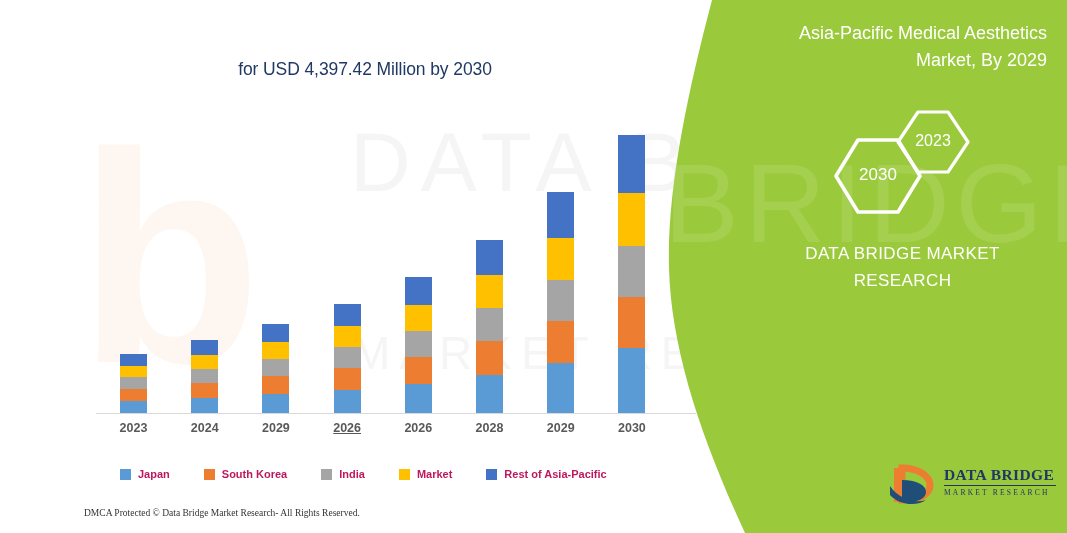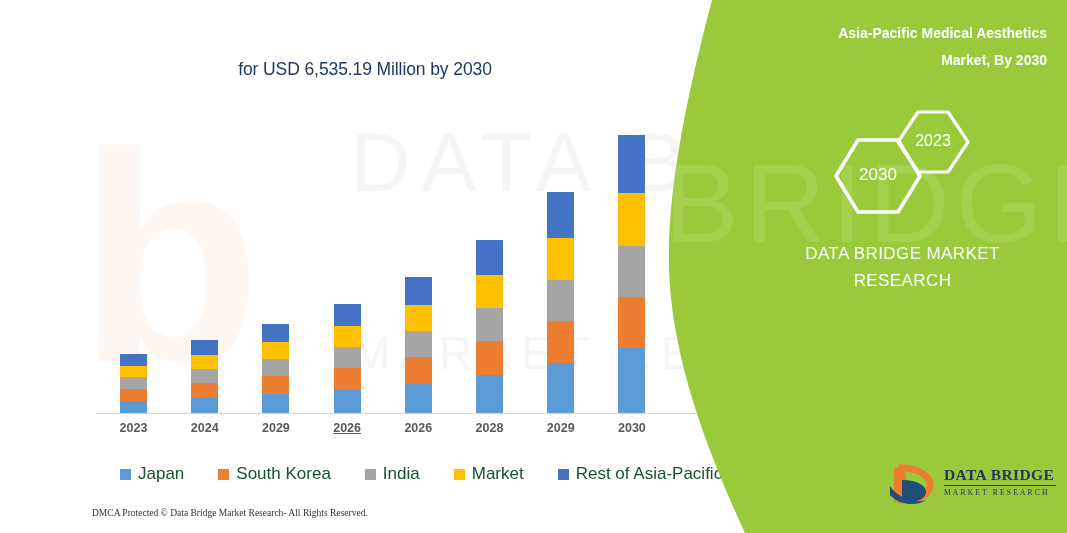--- a/index.html
+++ b/index.html
@@ -55,42 +55,42 @@
   .x-labels{position:absolute;left:96px;top:421px;width:600px;height:20px;}
   .x-tick{
     position:absolute;top:0;width:60px;text-align:center;
     font-size:12.5px;font-weight:700;color:#595959;
   }
 
   
   .legend{position:absolute;left:120px;top:464px;height:20px;display:flex;align-items:center;}
   .legend-item{display:flex;align-items:center;margin-right:34px;}
   .legend-swatch{width:11px;height:11px;margin-right:7px;display:inline-block;}
-  .legend-text{font-size:17px;font-weight:400;color:#14532d;white-space:nowrap;}
+  .legend-text{font-size:11px;font-weight:700;color:#be185d;white-space:nowrap;}
 
   
   .footer{position:absolute;left:0;top:508px;width:700px;height:18px;}
-  .footer-left{position:absolute;left:84px;top:0;font-size:9.5px;color:#333;font-family:"Liberation Serif", serif;white-space:nowrap;margin-left:8px;}
+  .footer-left{position:absolute;left:84px;top:0;font-size:9.5px;color:#333;font-family:"Liberation Serif", serif;white-space:nowrap;}
   .footer-right{position:absolute;left:398px;top:0;font-size:9.5px;color:#333;font-family:"Liberation Serif", serif;white-space:nowrap;}
 
   
   .green-panel{position:absolute;right:0;top:0;width:400px;height:533px;pointer-events:none;}
   .green-panel svg{display:block;width:400px;height:533px;}
 
   .green-watermark{
     position:absolute;left:664px;top:148px;
     font-size:112px;line-height:112px;letter-spacing:6px;font-weight:400;
     color:rgba(255,255,255,0.10);
     white-space:nowrap;pointer-events:none;
   }
 
   .panel-title{
     position:absolute;left:757px;top:20px;width:290px;
     text-align:right;color:#ffffff;
-    font-size:14px;line-height:27px;font-weight:700;
+    font-size:18px;line-height:27px;font-weight:400;
   }
 
   .hexes{position:absolute;left:830px;top:100px;width:160px;height:115px;}
   .hex-label{
     position:absolute;color:#fff;font-size:17px;font-weight:400;text-align:center;
   }
   .hex-2030-label{left:12px;top:158px;width:100px;}
   .hex-2023-label{left:78px;top:125px;width:92px;font-size:16px;}
 
   .brand-text{
@@ -119,21 +119,21 @@
 <div id="root">
 
   <div class="left-pane">
 
     <div class="wm wm-b">b</div>
     <div class="wm wm-data">DATA BRIDGE</div>
     <div class="wm wm-mkt">MARKET RESEARCH</div>
 
     <div class="chart-title">
       <br>
-      <span>for USD 6,535.19 Million by 2030</span>
+      <span>for USD 4,397.42 Million by 2030</span>
     </div>
 
     <div class="plot" id="plot">
       <div class="axis-line"></div>
     <div class="bar-group" style="left: 24px;">
           <div class="seg" style="height: 12px; background: rgb(68, 114, 196);"></div>
           <div class="seg" style="height: 11px; background: rgb(255, 192, 0);"></div>
           <div class="seg" style="height: 12px; background: rgb(165, 165, 165);"></div>
           <div class="seg" style="height: 12px; background: rgb(237, 125, 49);"></div>
           <div class="seg" style="height: 12px; background: rgb(91, 155, 213);"></div>
@@ -231,21 +231,21 @@
   <div class="green-panel">
     <svg viewBox="0 0 400 533" preserveAspectRatio="none" aria-hidden="true">
       <path d="M 400 0 L 45 0 C 20 95, 0 190, 2 268 C 4 350, 35 440, 78 533 L 400 533 Z" fill="#9ACA3C"></path>
     </svg>
   </div>
 
   <div class="green-watermark">BRIDGE</div>
 
   <div class="panel-title">
     <span>Asia-Pacific Medical Aesthetics</span><br>
-    <span>Market, By 2030</span>
+    <span>Market, By 2029</span>
   </div>
 
   <div class="hexes">
     <svg width="160" height="115" viewBox="0 0 160 115" aria-hidden="true" style="position:absolute;left:0;top:0;">
 
       <polygon points="88,12 118,12 138,42 118,72 88,72 68,42" fill="none" stroke="#ffffff" stroke-width="3.2" stroke-linejoin="round"></polygon>
 
       <polygon points="28,40 68,40 90,76 68,112 28,112 6,76" fill="none" stroke="#ffffff" stroke-width="3.6" stroke-linejoin="round"></polygon>
     </svg>
     <div class="hex-label hex-2030-label" style="left:-2px;top:65px;width:100px;">2030</div>

